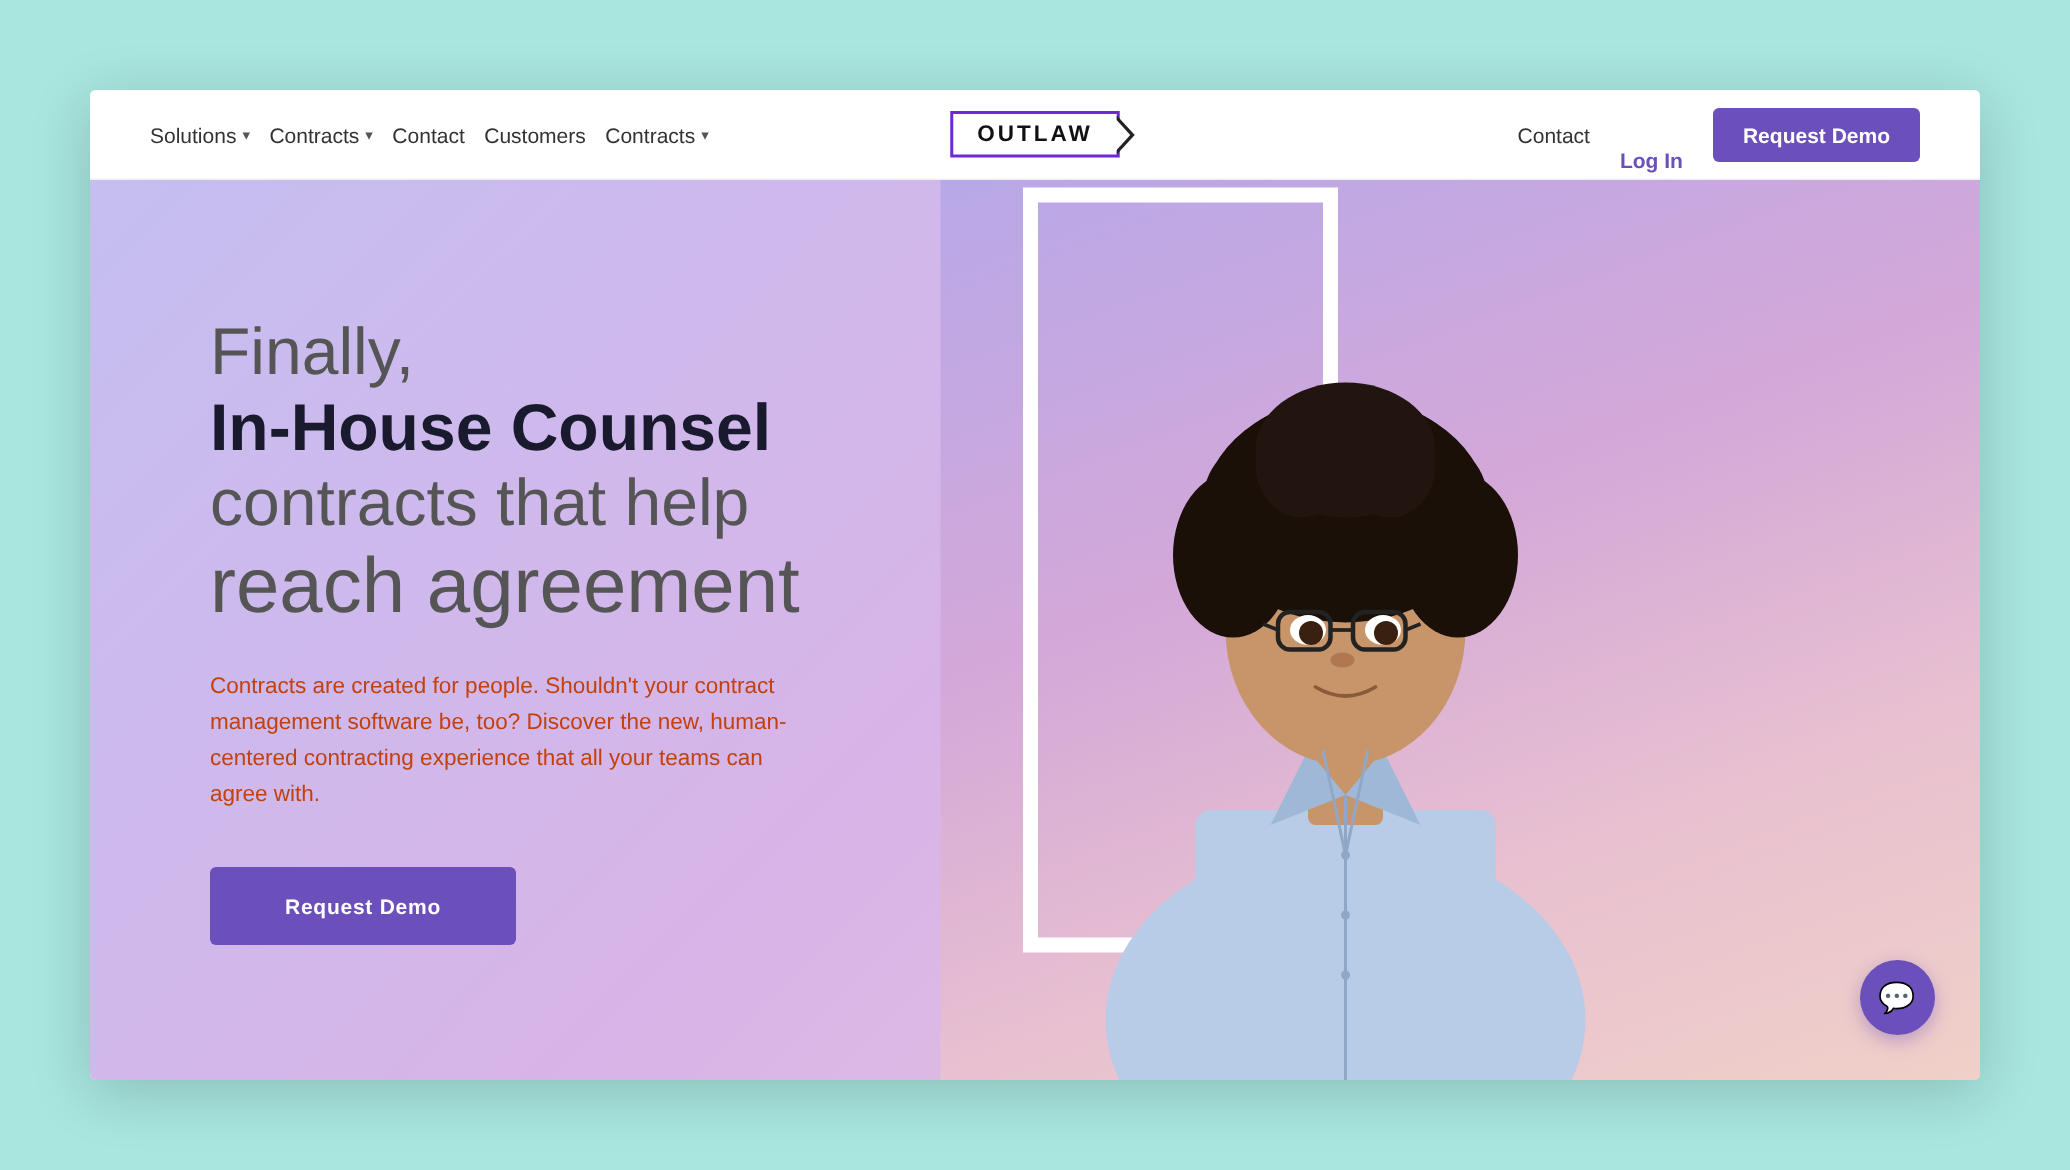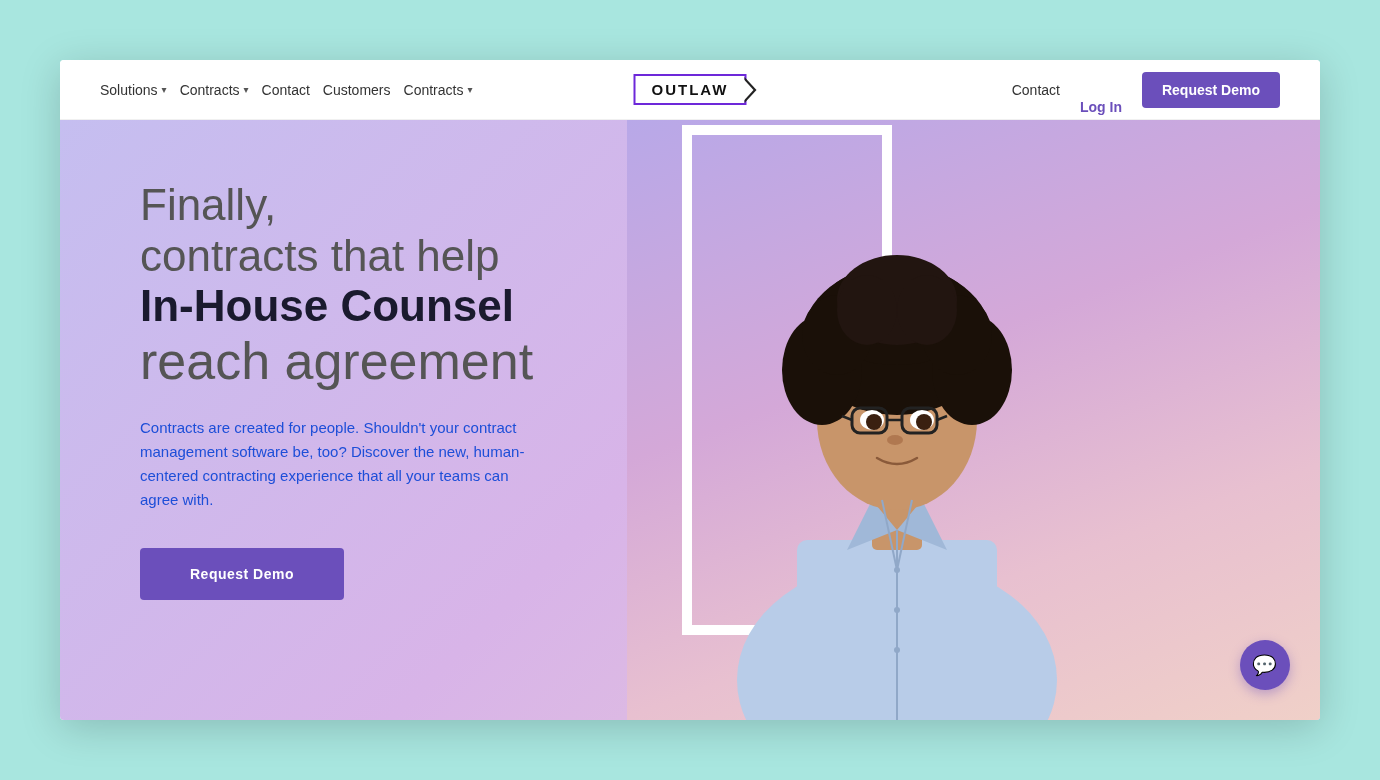--- a/index.html
+++ b/index.html
@@ -150,27 +150,27 @@
       inset: 0;
       background: linear-gradient(135deg, #c5bef0 0%, #d8b4e8 50%, #e8c8d8 100%);
     }
 
     .hero-left {
       position: relative;
       z-index: 2;
       width: 52%;
       display: flex;
       flex-direction: column;
-      justify-content: flex-start;
+      justify-content: center;
       padding: 60px 60px 60px 80px;
     }
 
     .hero-subtitle {
       font-size: 15px;
-      color: #1d4ed8;
+      color: #c2410c;
       line-height: 1.6;
       margin-top: 24px;
       max-width: 400px;
     }
 
     .hero-cta {
       margin-top: 36px;
       background: #6b4fbb;
       color: white;
       border: none;
@@ -269,22 +269,22 @@
       <button class="nav-request-demo">Request Demo</button>
     </div>
   </nav>
 
   <section class="hero">
     <div class="hero-bg"></div>
 
     <div class="hero-left">
       <div>
         <div style="font-size:44px; font-weight:300; color:#555; line-height:1.15;">Finally,</div>
+        <div style="font-size:44px; font-weight:900; color:#1a1a2e; line-height:1.15;">In-House Counsel</div>
         <div style="font-size:44px; font-weight:300; color:#555; line-height:1.15;">contracts that help</div>
-        <div style="font-size:44px; font-weight:900; color:#1a1a2e; line-height:1.15;">In-House Counsel</div>
         <div style="font-size:52px; font-weight:300; color:#555; line-height:1.15;">reach agreement</div>
       </div>
       <p class="hero-subtitle">Contracts are created for people. Shouldn't your contract management software be, too? Discover the new, human-centered contracting experience that all your teams can agree with.</p>
       <button class="hero-cta">Request Demo</button>
     </div>
 
     <div class="hero-right">
       <div class="hero-right-bg"></div>
 
       <svg class="person-svg-container" viewBox="0 0 460 660" xmlns="http://www.w3.org/2000/svg">

